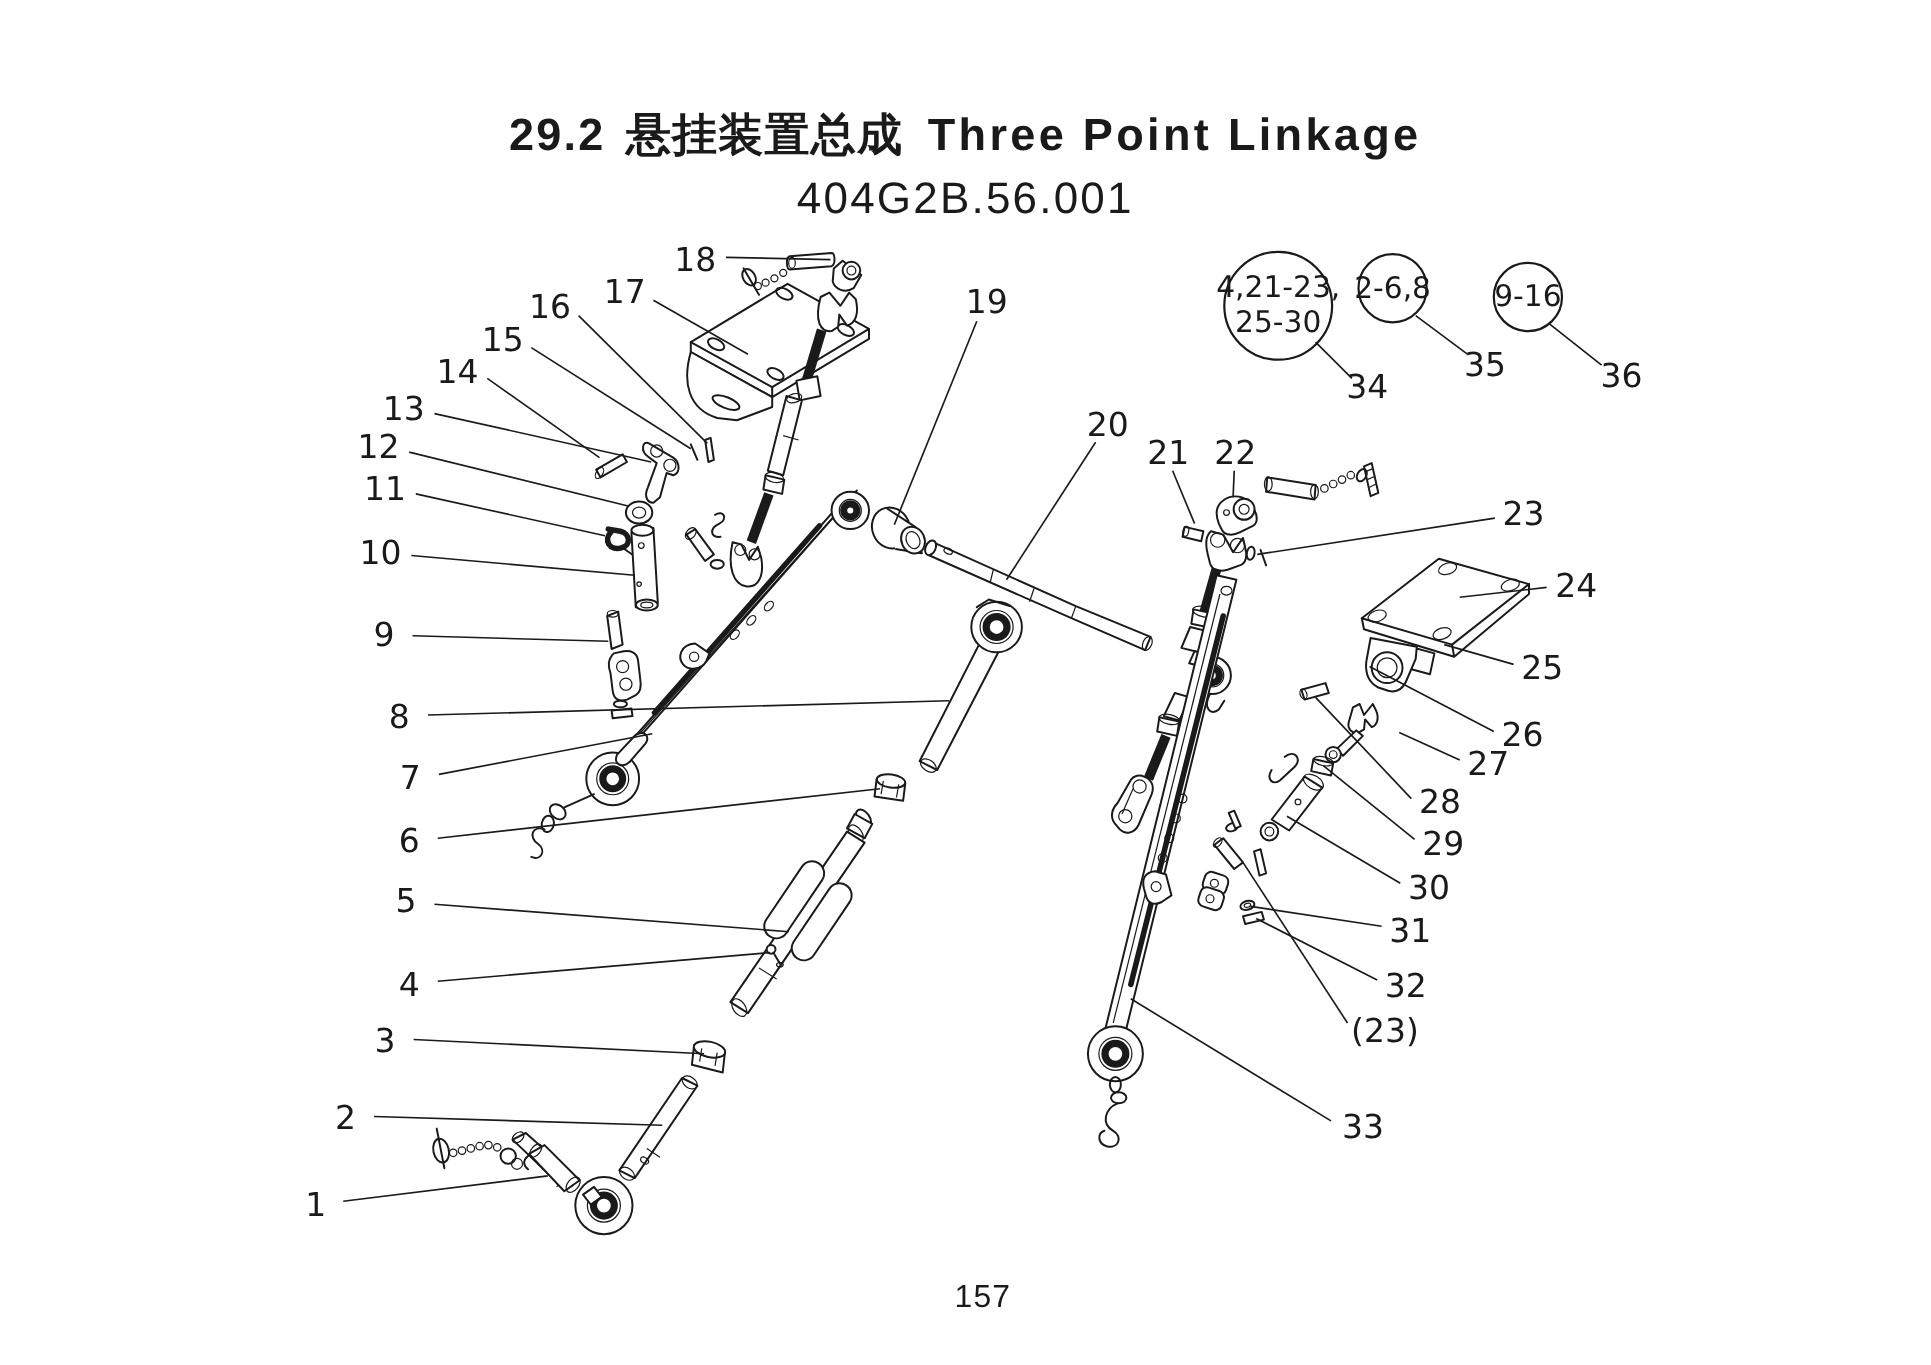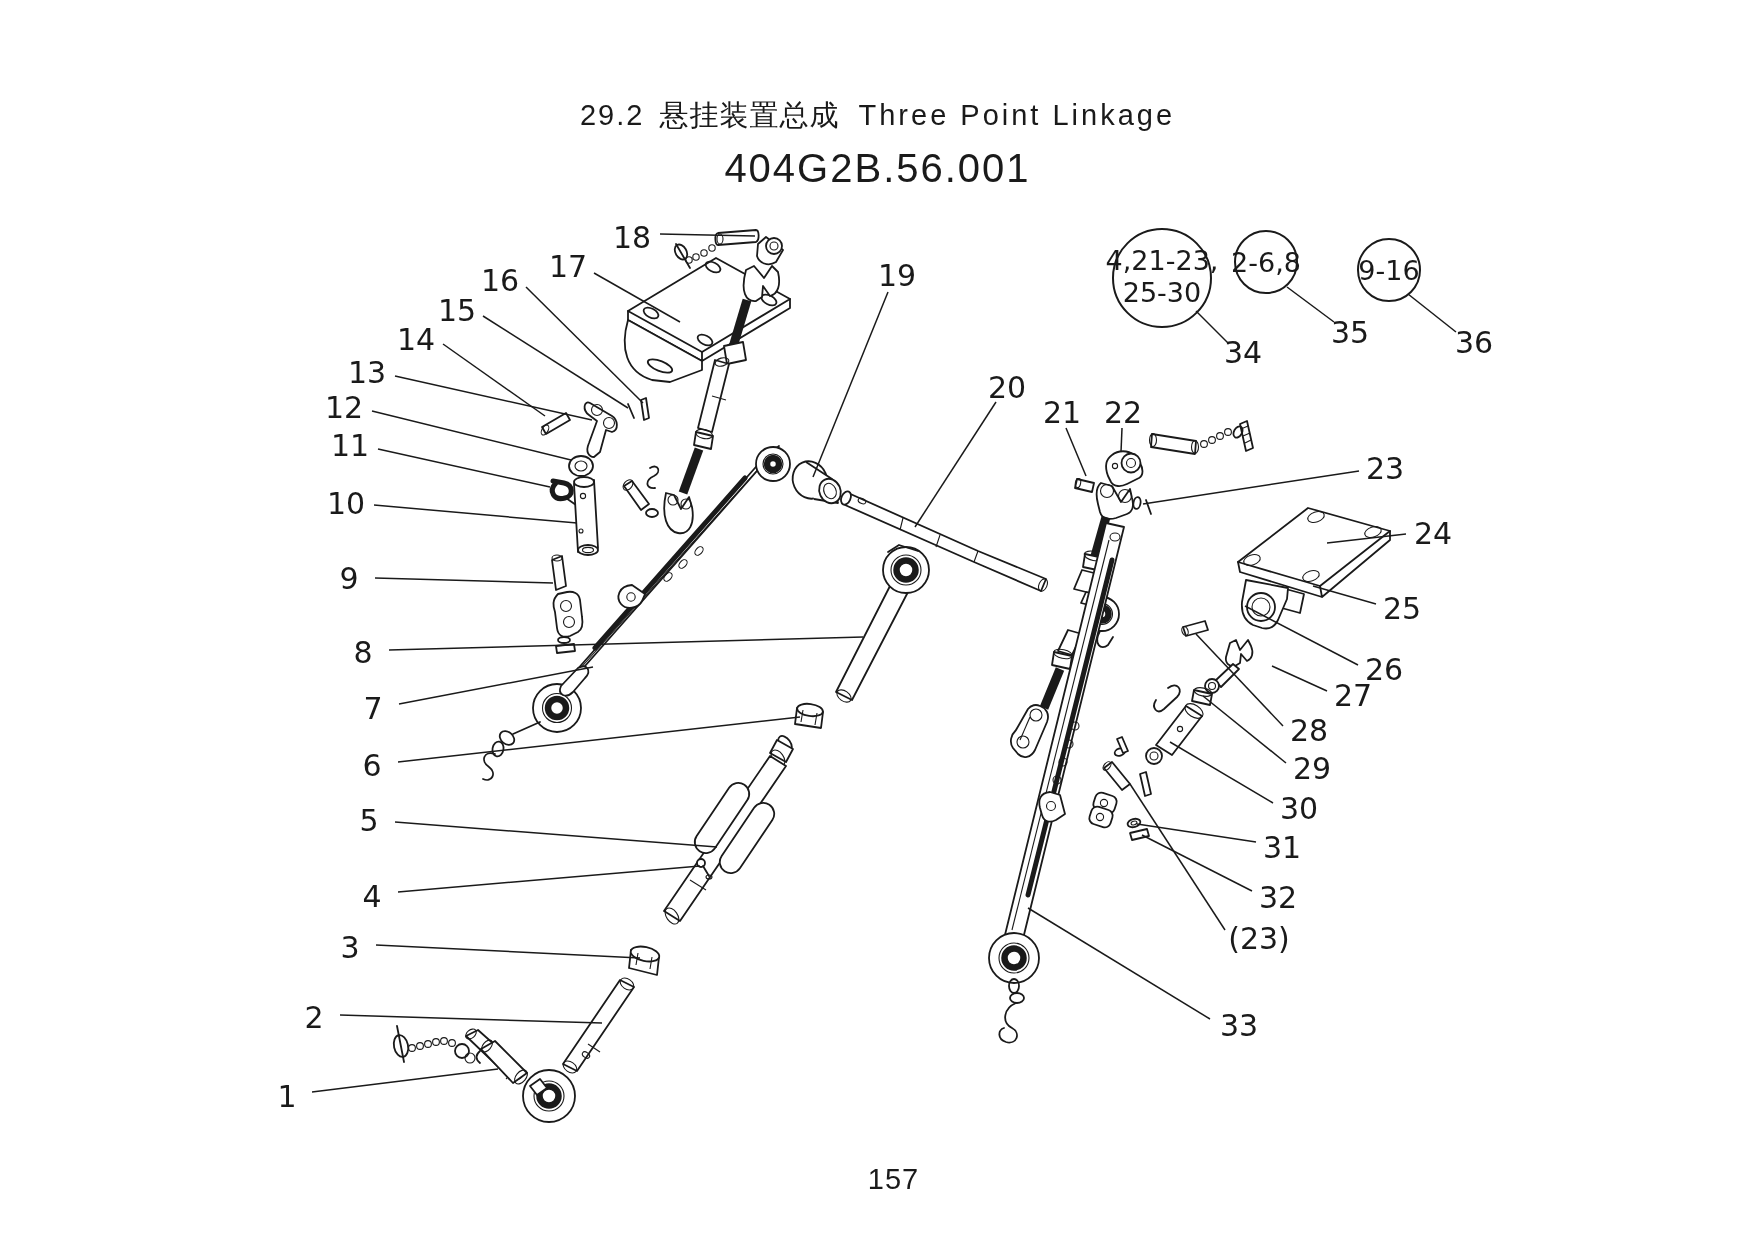--- a/index.html
+++ b/index.html
@@ -1,19 +1,19 @@
 <!DOCTYPE html>
 <html><head>
 <meta charset="utf-8">
 <style>
   html,body{margin:0;padding:0;background:#e8e8e8;}
   #page{position:relative;width:1755px;height:1241px;background:#ffffff;overflow:hidden;
         font-family:"Liberation Sans","DejaVu Sans",sans-serif;color:#1a1a1a;}
   #titleblock{position:absolute;top:100px;left:0;width:100%;text-align:center;line-height:1.1;}
-  #titleline{font-size:29px;font-weight:400;letter-spacing:1px;white-space:nowrap;text-align:center;}
+  #titleline{font-size:41px;font-weight:700;letter-spacing:1px;white-space:nowrap;text-align:center;}
   #titleline .en{letter-spacing:3px;margin-left:10px;}
   #titleline .sec{letter-spacing:2px;margin-right:6px;}
   #subtitle{font-size:40px;letter-spacing:2px;margin-top:14px;}
   #pagenum{position:absolute;left:16px;top:1163px;width:1755px;text-align:center;font-size:29px;letter-spacing:1px;}
   svg{position:absolute;left:0;top:0;}
   
   .ln{fill:none;stroke:#1a1a1a;stroke-width:1.8;stroke-linecap:round;stroke-linejoin:round;}
   .fw{fill:#ffffff;stroke:#1a1a1a;stroke-width:1.8;stroke-linejoin:round;}
   .thin{fill:none;stroke:#1a1a1a;stroke-width:1.1;}
   .dark{fill:none;stroke:#1a1a1a;stroke-width:9;stroke-linecap:butt;}

